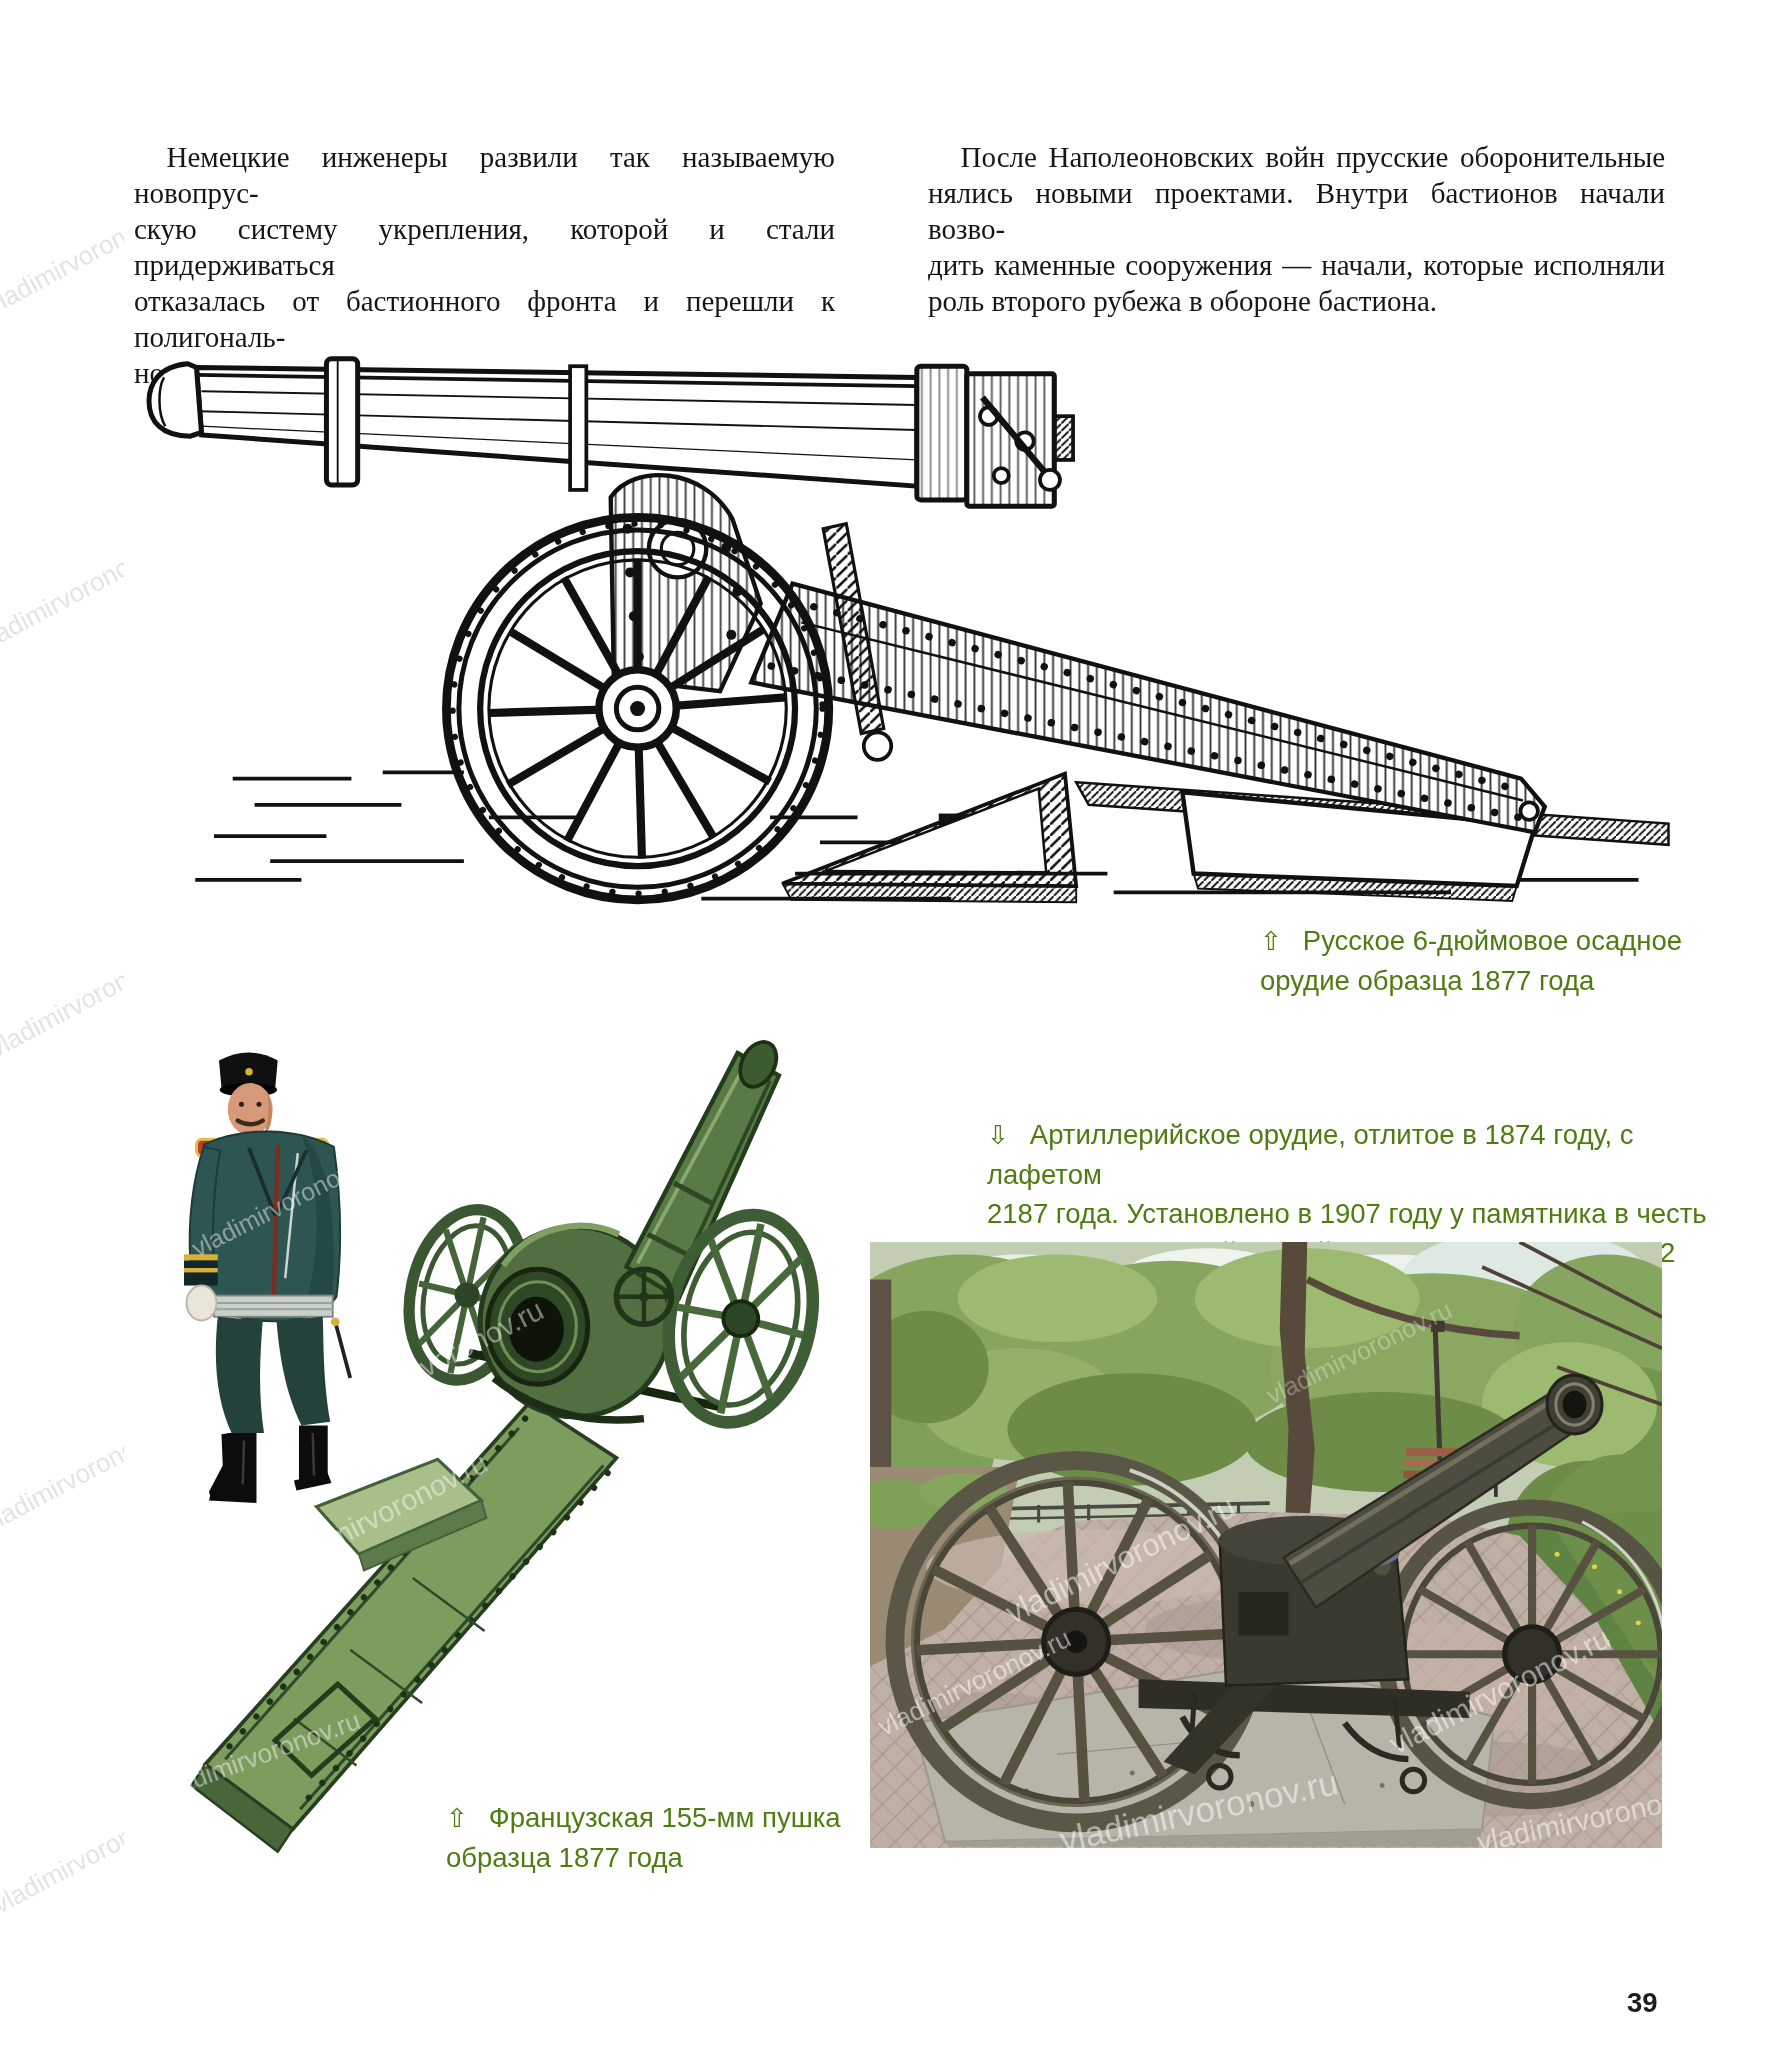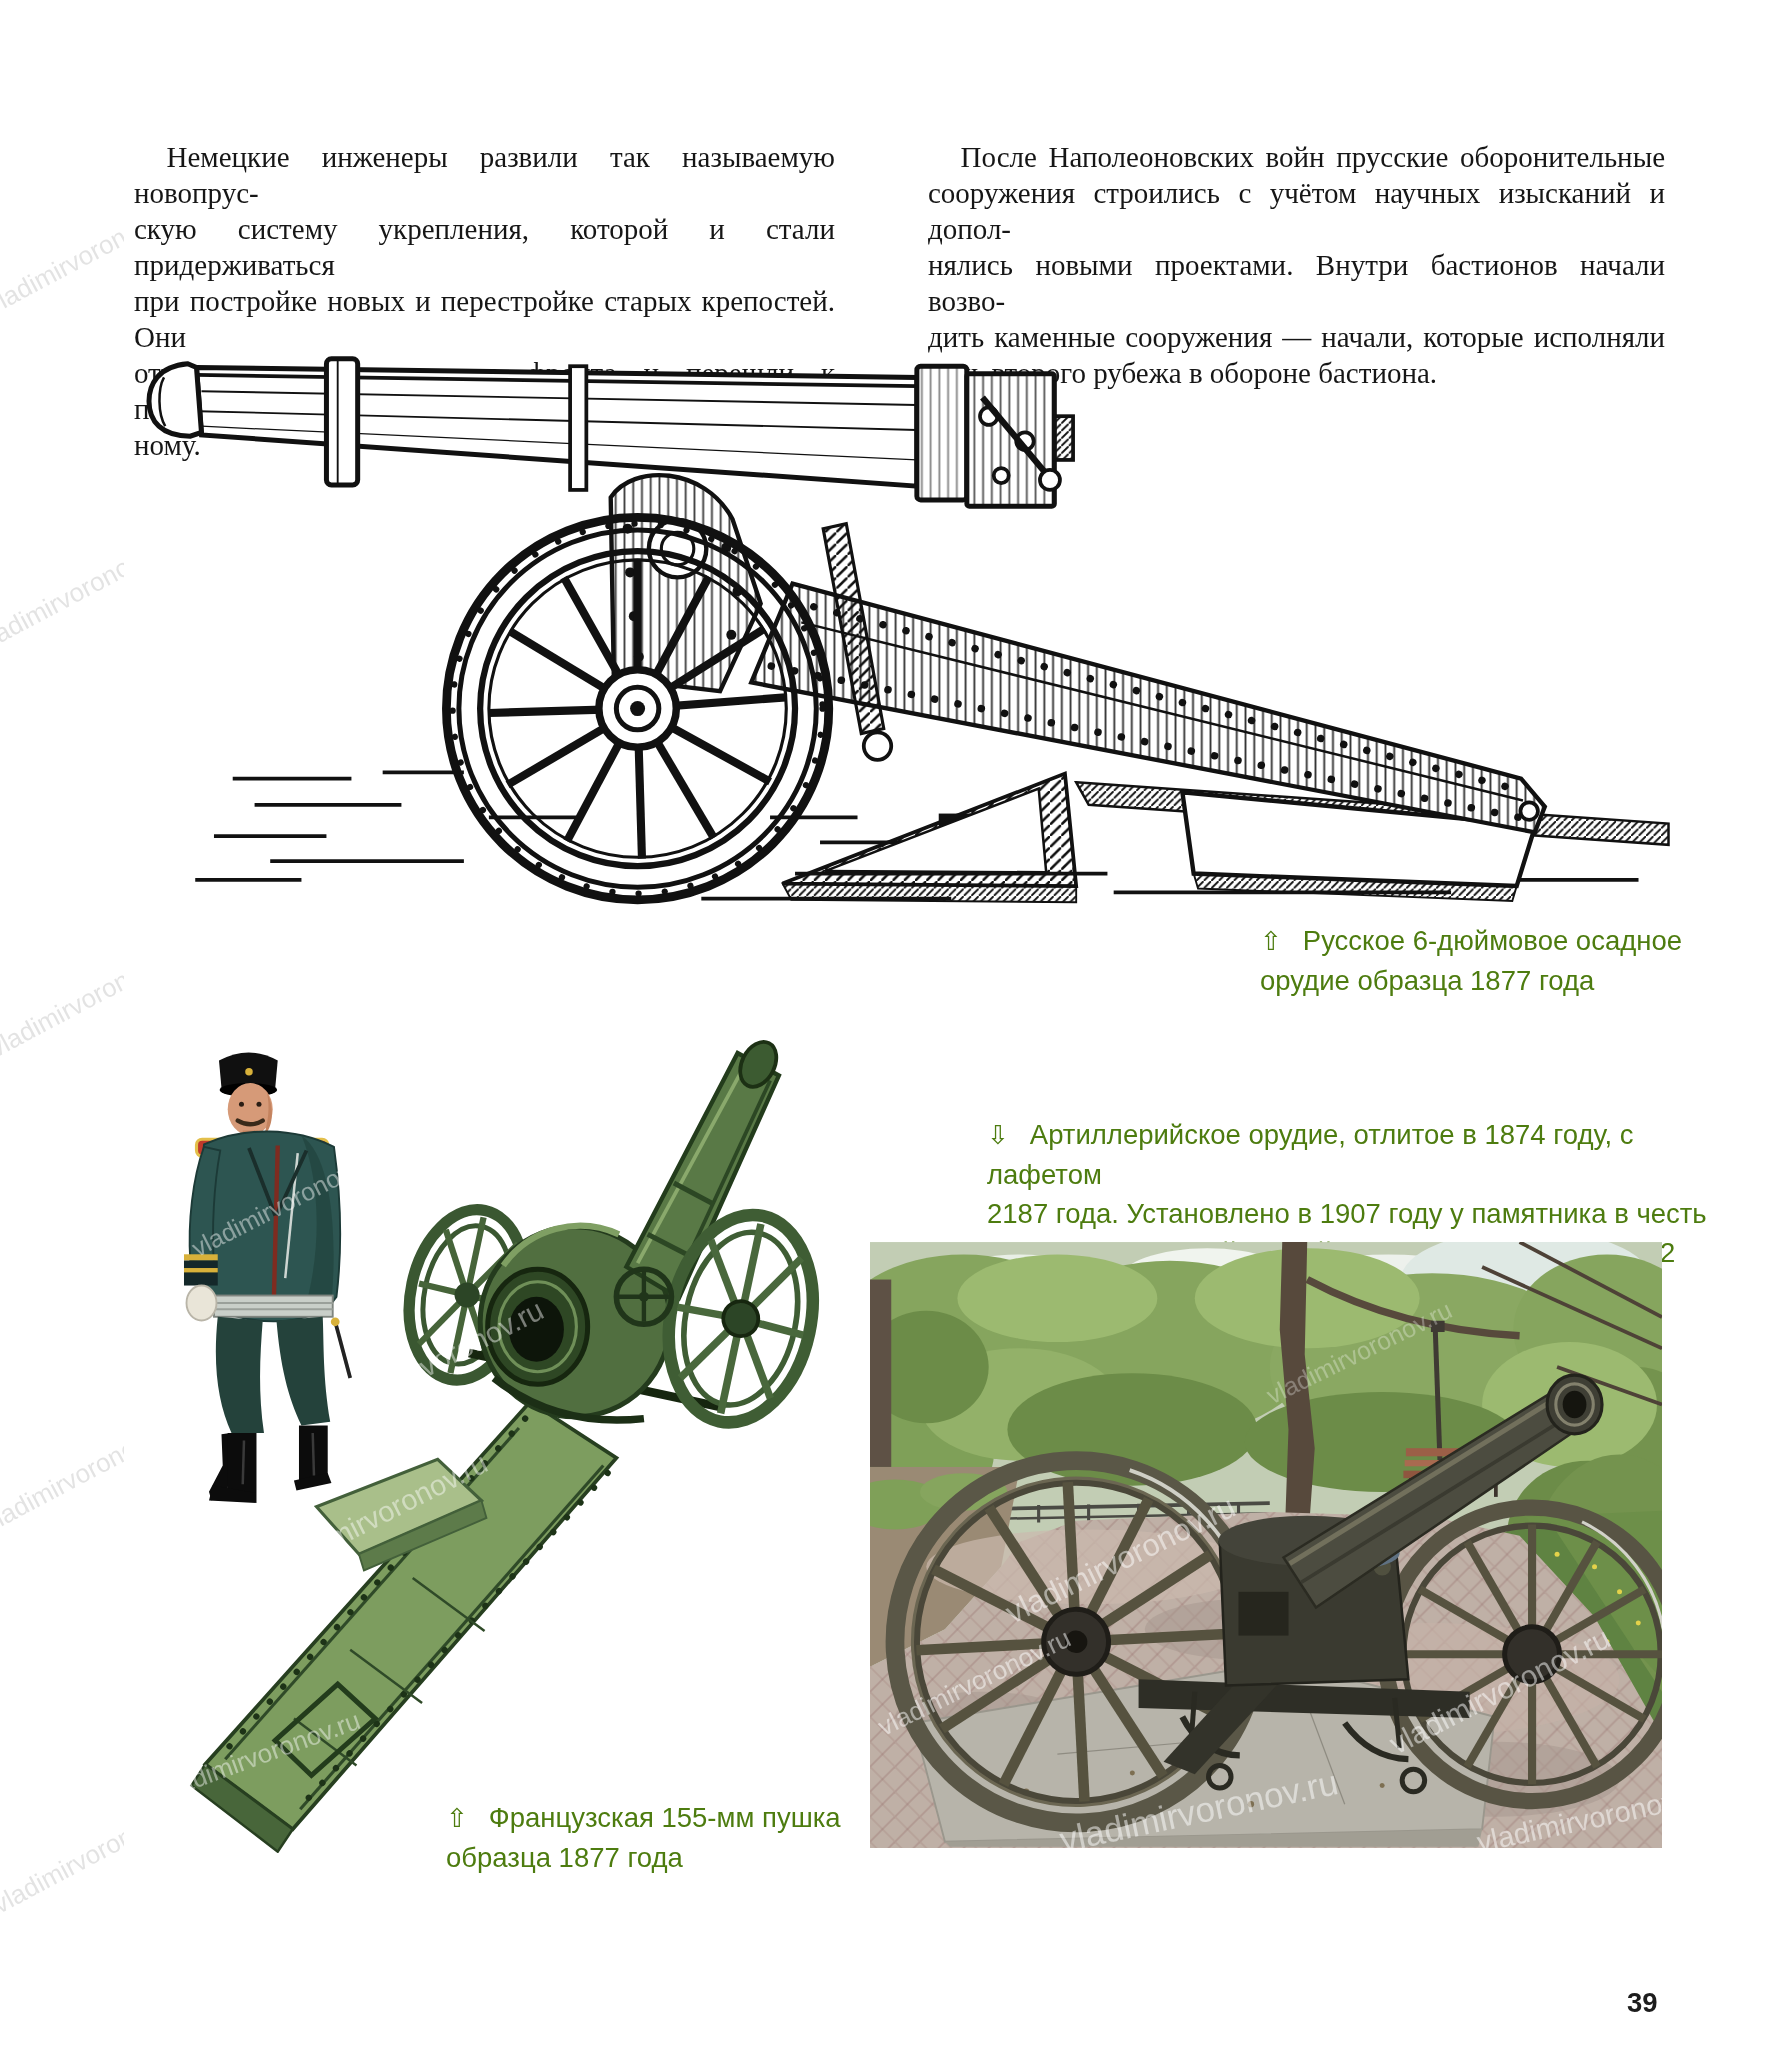--- a/index.html
+++ b/index.html
@@ -39,27 +39,25 @@
     <div class="wm spine-wm" style="left:-19px;top:294px">vladimirvoronov.ru</div>
     <div class="wm spine-wm" style="left:-28px;top:631px">vladimirvoronov.ru</div>
     <div class="wm spine-wm" style="left:-15.6px;top:1037px">vladimirvoronov.ru</div>
     <div class="wm spine-wm" style="left:-22px;top:1512px">vladimirvoronov.ru</div>
     <div class="wm spine-wm" style="left:-12.5px;top:1893px">vladimirvoronov.ru</div>
   </div>
 
   <div class="col" style="left:134px;top:127px;width:701px">
     <div class="line first">Немецкие инженеры развили так называемую новопрус-</div>
     <div class="line">скую систему укрепления, которой и стали придерживаться</div>
-    <div class="line">при постройке новых и перестройке старых крепостей. Они</div>
     <div class="line">отказалась от бастионного фронта и перешли к полигональ-</div>
     <div class="line last">ному.</div>
   </div>
   <div class="col" style="left:928px;top:127px;width:737px">
     <div class="line first">После Наполеоновских войн прусские оборонительные</div>
-    <div class="line">сооружения строились с учётом научных изысканий и допол-</div>
     <div class="line">нялись новыми проектами. Внутри бастионов начали возво-</div>
     <div class="line">дить каменные сооружения — начали, которые исполняли</div>
     <div class="line last">роль второго рубежа в обороне бастиона.</div>
   </div>
 
   <figure style="left:139px;top:341px">
     <svg width="1537" height="569" viewBox="0 0 2460 910">
       <defs>
         <pattern id="pv" width="14" height="14" patternUnits="userSpaceOnUse">
           <line x1="7" y1="0" x2="7" y2="14" stroke="#111" stroke-width="3"></line>

